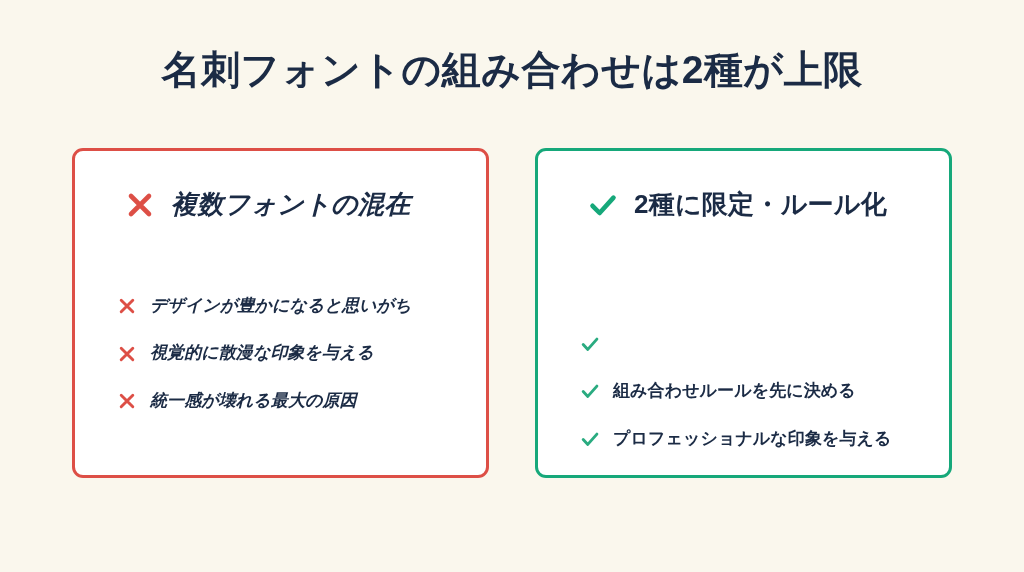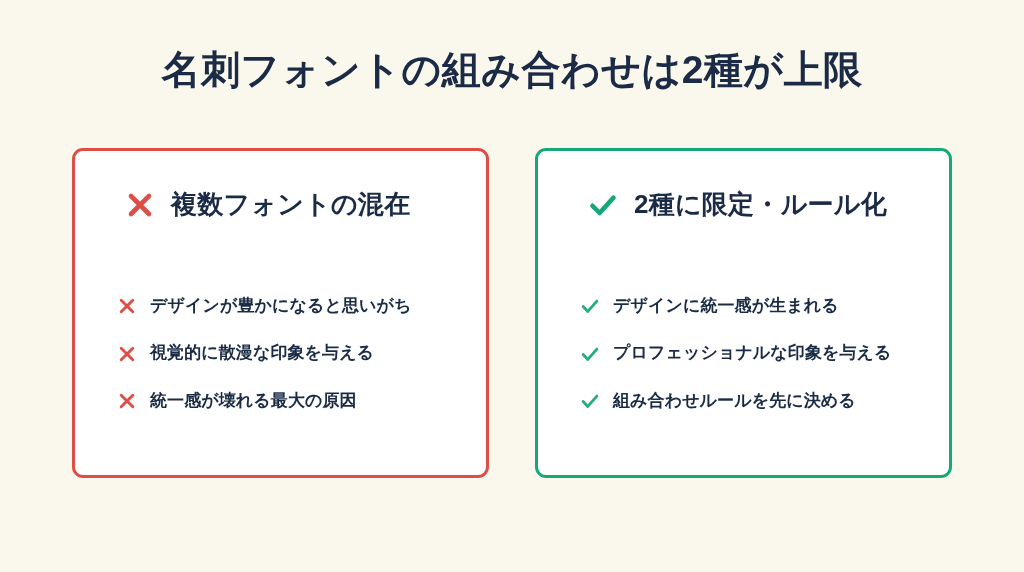--- a/index.html
+++ b/index.html
@@ -54,22 +54,22 @@
   .card {
     width: 417px;
     background: #ffffff;
     border-radius: 11px;
     border: 3px solid #dd4f46;
     display: flex;
     flex-direction: column;
     padding: 36px 26px 26px 26px;
   }
 
-  .card.is-negative { border-color: #dd4f46; }
-  .card.is-positive { border-color: #16a87a; }
+  .card.is-negative { border-color: #dd4f46; font-style: italic; }
+  .card.is-positive { border-color: #16a87a; justify-content: space-between; }
 
   
   .card-heading {
     display: flex;
     align-items: center;
     justify-content: flex-start;
     gap: 16px;
     padding-left: 24px;
     margin-bottom: 38px;
   }
@@ -187,38 +187,37 @@
         <span class="card-heading-text">2種に限定・ルール化</span>
       </div>
 
       <ul class="card-list">
         <li class="card-list-item">
           <span class="mark">
             <svg viewBox="0 0 20 20" aria-hidden="true">
               <path d="M3.2 10.6 L7.8 15.4 L16.9 5.1" stroke="#2aab80" stroke-width="2.9" stroke-linecap="round" stroke-linejoin="round" fill="none"></path>
             </svg>
           </span>
-          <span class="card-list-item-text">デザインに統一感が生まれる</span>
         </li>
 
         <li class="card-list-item">
           <span class="mark">
             <svg viewBox="0 0 20 20" aria-hidden="true">
               <path d="M3.2 10.6 L7.8 15.4 L16.9 5.1" stroke="#2aab80" stroke-width="2.9" stroke-linecap="round" stroke-linejoin="round" fill="none"></path>
             </svg>
           </span>
+          <span class="card-list-item-text">組み合わせルールを先に決める</span>
+        </li>
+
+        <li class="card-list-item">
+          <span class="mark">
+            <svg viewBox="0 0 20 20" aria-hidden="true">
+              <path d="M3.2 10.6 L7.8 15.4 L16.9 5.1" stroke="#2aab80" stroke-width="2.9" stroke-linecap="round" stroke-linejoin="round" fill="none"></path>
+            </svg>
+          </span>
           <span class="card-list-item-text">プロフェッショナルな印象を与える</span>
-        </li>
-
-        <li class="card-list-item">
-          <span class="mark">
-            <svg viewBox="0 0 20 20" aria-hidden="true">
-              <path d="M3.2 10.6 L7.8 15.4 L16.9 5.1" stroke="#2aab80" stroke-width="2.9" stroke-linecap="round" stroke-linejoin="round" fill="none"></path>
-            </svg>
-          </span>
-          <span class="card-list-item-text">組み合わせルールを先に決める</span>
         </li>
       </ul>
 
     </section>
 
   </div>
 </div>
 
 </body></html>

